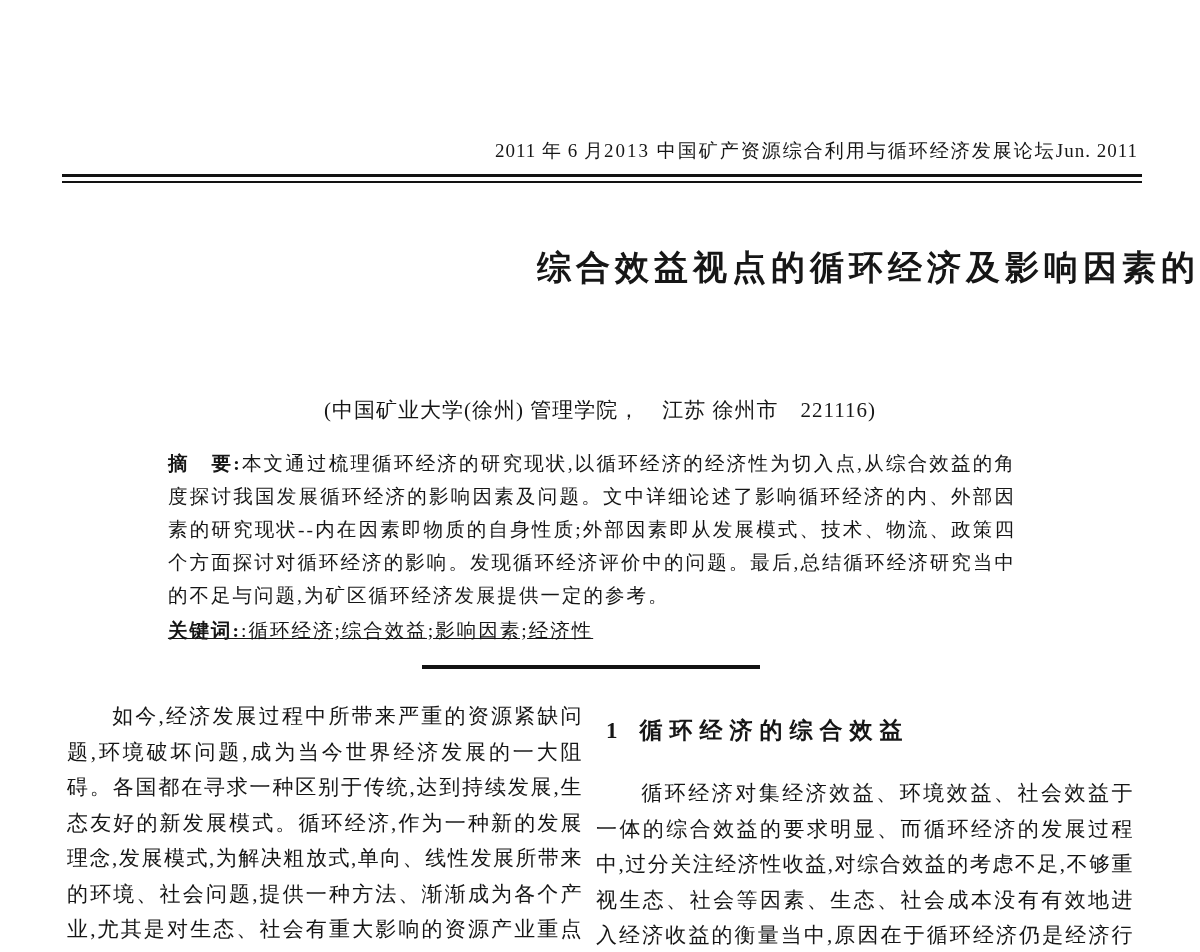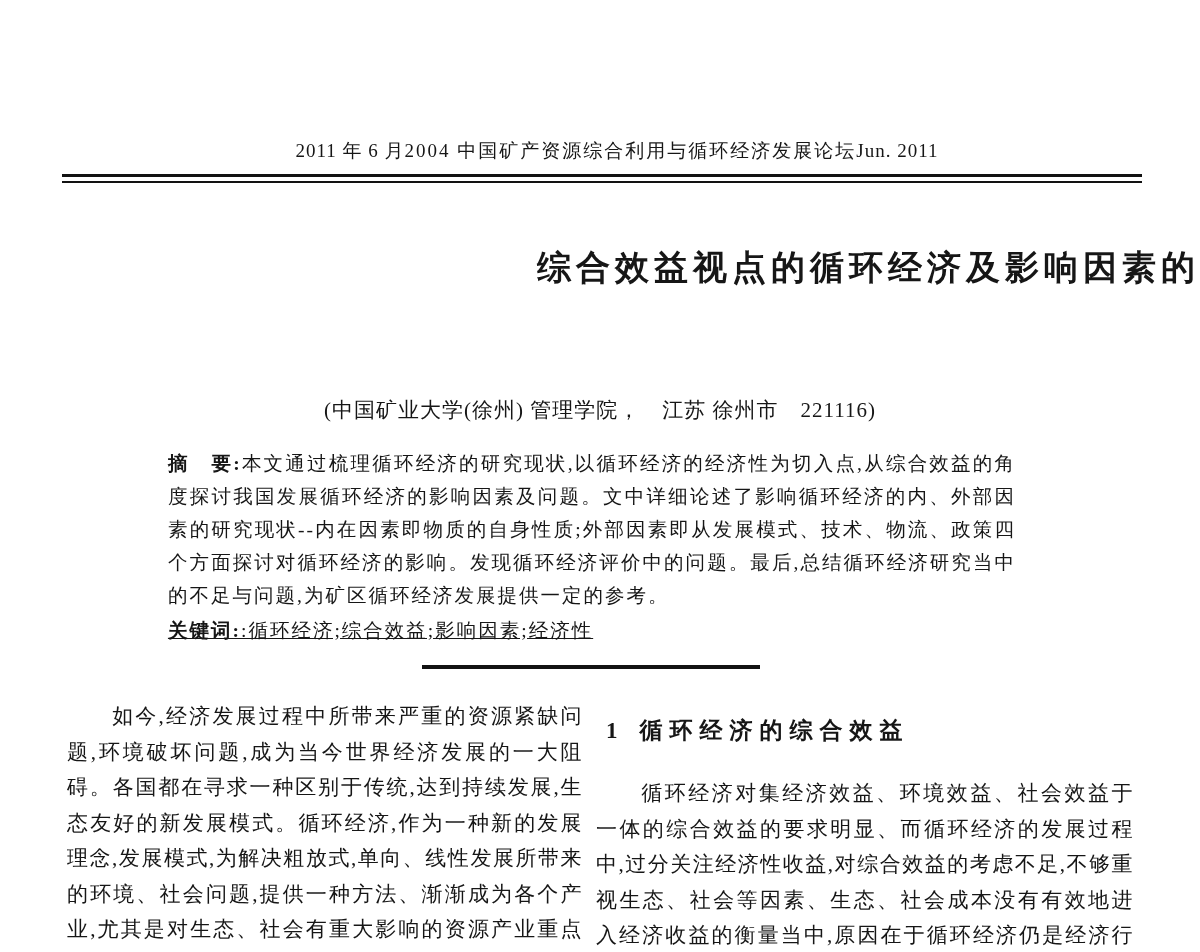--- a/index.html
+++ b/index.html
@@ -17,21 +17,21 @@
     font-family: "Liberation Serif", "DejaVu Serif", serif;
   }
 
   
   .header-row {
     position: absolute;
     left: 78px;
     right: 62px;
     top: 138px;
     display: flex;
-    justify-content: center;
+    justify-content: flex-end;
     align-items: baseline;
     font-size: 19px;
     letter-spacing: 1px;
   }
   .header-left  { padding-left: 18px; white-space: nowrap; }
   .header-center{ white-space: nowrap; letter-spacing: 2px; }
   .header-right { white-space: nowrap; }
 
   .header-rule {
     position: absolute;
@@ -139,21 +139,21 @@
     letter-spacing: 0;
   }
 </style>
 </head>
 <body>
 
 <div class="page">
 
   <div class="header-row">
     <span class="header-left">2011 年 6 月</span>
-    <span class="header-center">2004 中国矿产资源综合利用与循环经济发展论坛</span>
+    <span class="header-center">2013 中国矿产资源综合利用与循环经济发展论坛</span>
     <span class="header-right">Jun. 2011</span>
   </div>
 
   <div class="header-rule"></div>
 
   <div class="paper-title">
     <div>综合效益视点的循环经济及影响因素的</div>
   </div>
 
 

